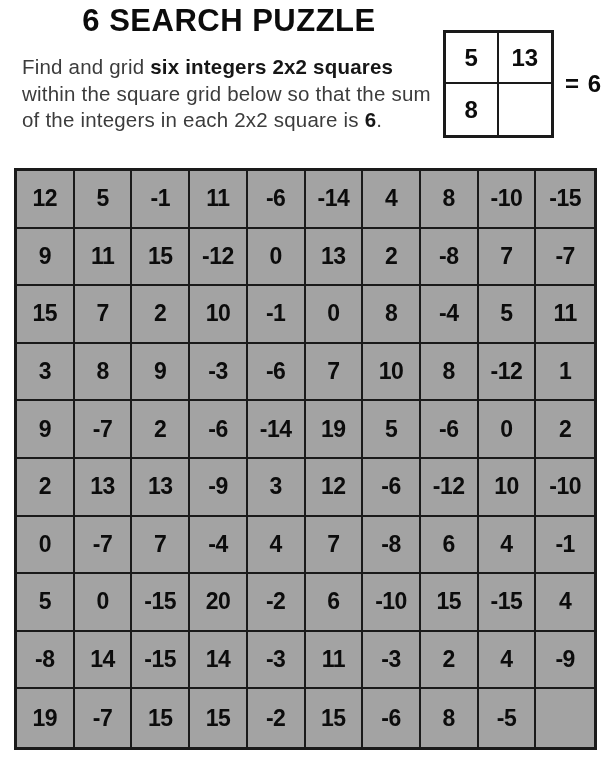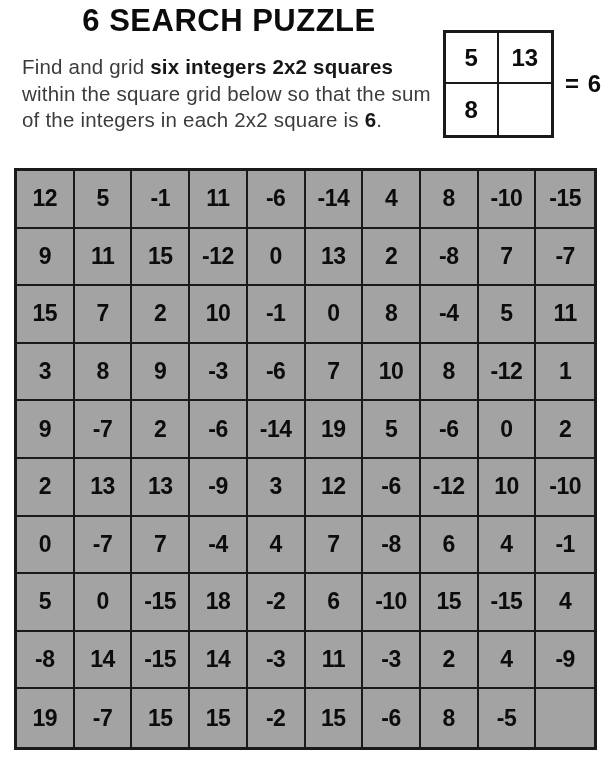--- a/index.html
+++ b/index.html
@@ -185,21 +185,21 @@
       <div class="grid-cell">-4</div>
       <div class="grid-cell">4</div>
       <div class="grid-cell">7</div>
       <div class="grid-cell">-8</div>
       <div class="grid-cell">6</div>
       <div class="grid-cell">4</div>
       <div class="grid-cell">-1</div>
       <div class="grid-cell">5</div>
       <div class="grid-cell">0</div>
       <div class="grid-cell">-15</div>
-      <div class="grid-cell">18</div>
+      <div class="grid-cell">20</div>
       <div class="grid-cell">-2</div>
       <div class="grid-cell">6</div>
       <div class="grid-cell">-10</div>
       <div class="grid-cell">15</div>
       <div class="grid-cell">-15</div>
       <div class="grid-cell">4</div>
       <div class="grid-cell">-8</div>
       <div class="grid-cell">14</div>
       <div class="grid-cell">-15</div>
       <div class="grid-cell">14</div>

